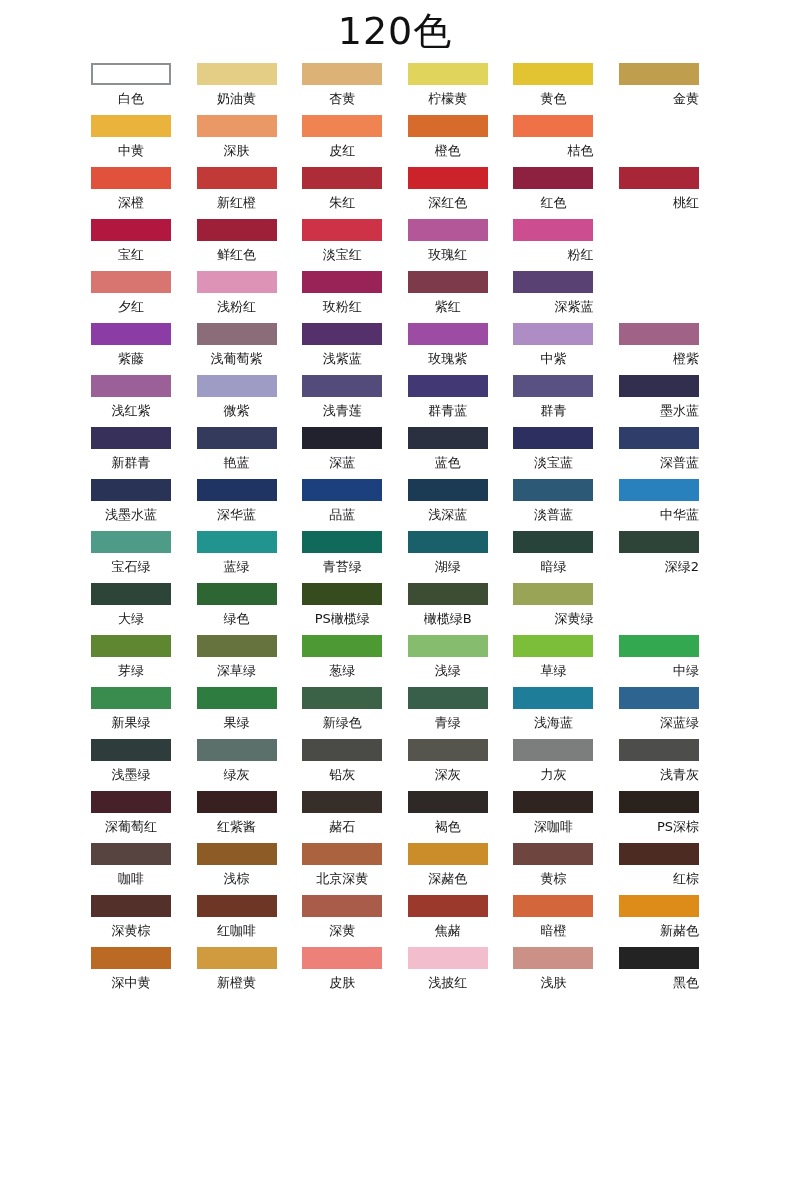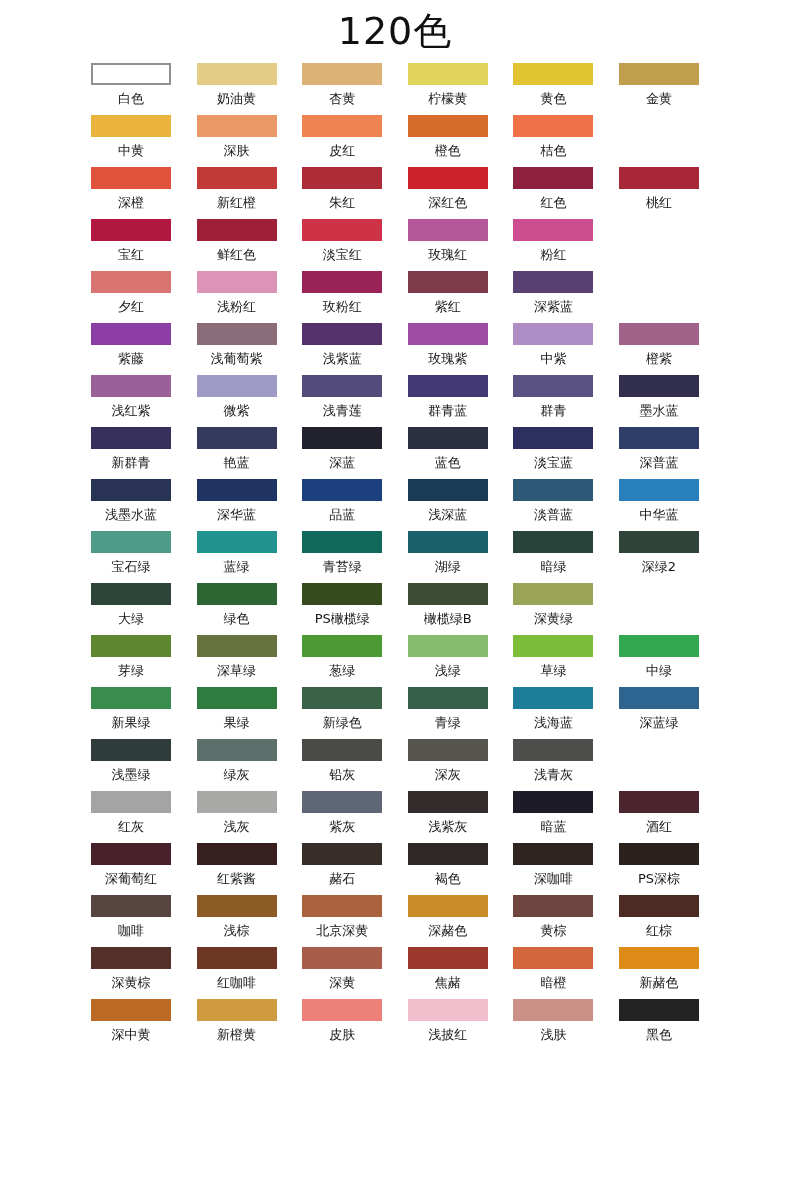--- a/index.html
+++ b/index.html
@@ -46,20 +46,21 @@
   }
   .cell {
     width: 80px;
     margin-right: 25.6px;
     display: flex;
     flex-direction: column;
     align-items: center;
   }
   .cell:last-child {
     margin-right: 0;
+    align-items: flex-end;
   }
   .swatch {
     width: 80px;
     height: 22px;
     box-sizing: border-box;
     display: block;
   }
   .swatch.outlined {
     border: 2px solid #8d9196;
   }
@@ -413,48 +414,26 @@
         </div>
         <div class="cell">
           <div class="swatch" style="background-color: rgb(74, 74, 70);"></div>
           <div class="label">铅灰</div>
         </div>
         <div class="cell">
           <div class="swatch" style="background-color: rgb(85, 85, 77);"></div>
           <div class="label">深灰</div>
         </div>
         <div class="cell">
+          <div class="swatch" style="background-color: rgb(124, 126, 125);"></div>
+          <div class="label">力灰</div>
+        </div>
+        <div class="cell">
           <div class="swatch" style="background-color: rgb(77, 77, 75);"></div>
           <div class="label">浅青灰</div>
-        </div>
-      </div>
-      <div class="row">
-        <div class="cell">
-          <div class="swatch" style="background-color: rgb(164, 164, 164);"></div>
-          <div class="label">红灰</div>
-        </div>
-        <div class="cell">
-          <div class="swatch" style="background-color: rgb(168, 168, 166);"></div>
-          <div class="label">浅灰</div>
-        </div>
-        <div class="cell">
-          <div class="swatch" style="background-color: rgb(95, 102, 117);"></div>
-          <div class="label">紫灰</div>
-        </div>
-        <div class="cell">
-          <div class="swatch" style="background-color: rgb(51, 44, 45);"></div>
-          <div class="label">浅紫灰</div>
-        </div>
-        <div class="cell">
-          <div class="swatch" style="background-color: rgb(29, 27, 39);"></div>
-          <div class="label">暗蓝</div>
-        </div>
-        <div class="cell">
-          <div class="swatch" style="background-color: rgb(77, 37, 47);"></div>
-          <div class="label">酒红</div>
         </div>
       </div>
       <div class="row">
         <div class="cell">
           <div class="swatch" style="background-color: rgb(70, 33, 42);"></div>
           <div class="label">深葡萄红</div>
         </div>
         <div class="cell">
           <div class="swatch" style="background-color: rgb(55, 32, 31);"></div>
           <div class="label">红紫酱</div>

